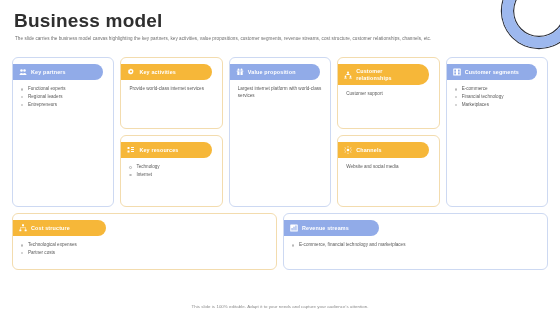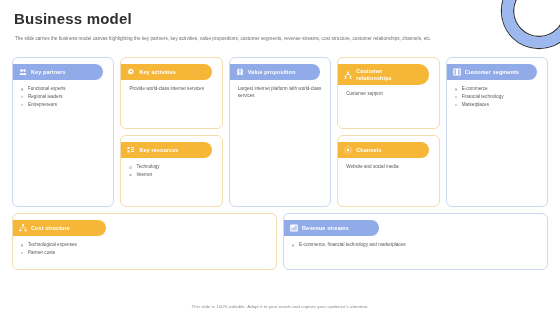--- a/index.html
+++ b/index.html
@@ -19,21 +19,21 @@
     border-radius:50%;
     border:11px solid #9db8ee;
     box-sizing:border-box;
     box-shadow:0 0 0 1.2px #2b2f3a inset, 0 0 0 1.2px #2b2f3a;
     z-index:0;
   }
   
   .page-title{
     position:absolute;
     left:14px;top:10px;
-    font-size:15px;
+    font-size:19px;
     font-weight:bold;
     letter-spacing:.2px;
     color:#2f2f2f;
     z-index:2;
   }
   .page-subtitle{
     position:absolute;
     left:15px;top:35px;
     width:515px;
     font-size:4.6px;

